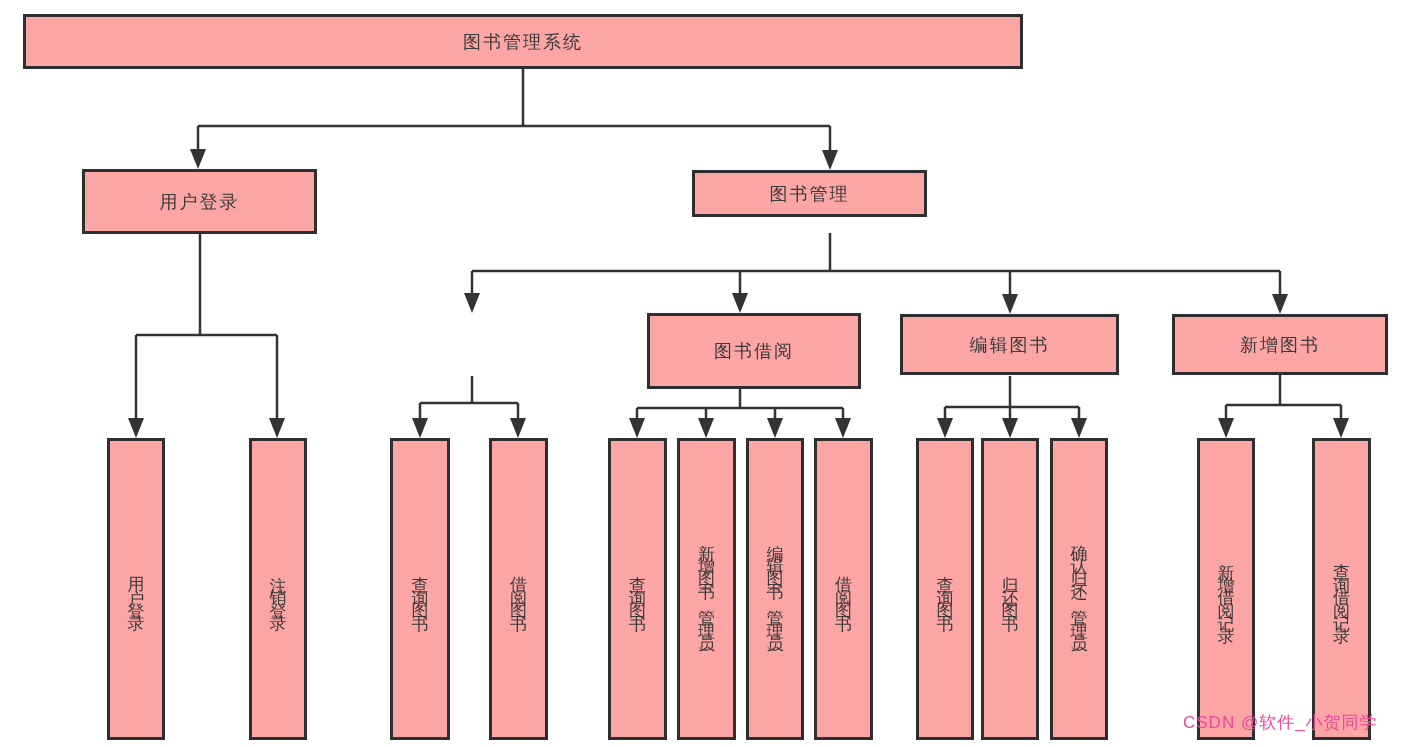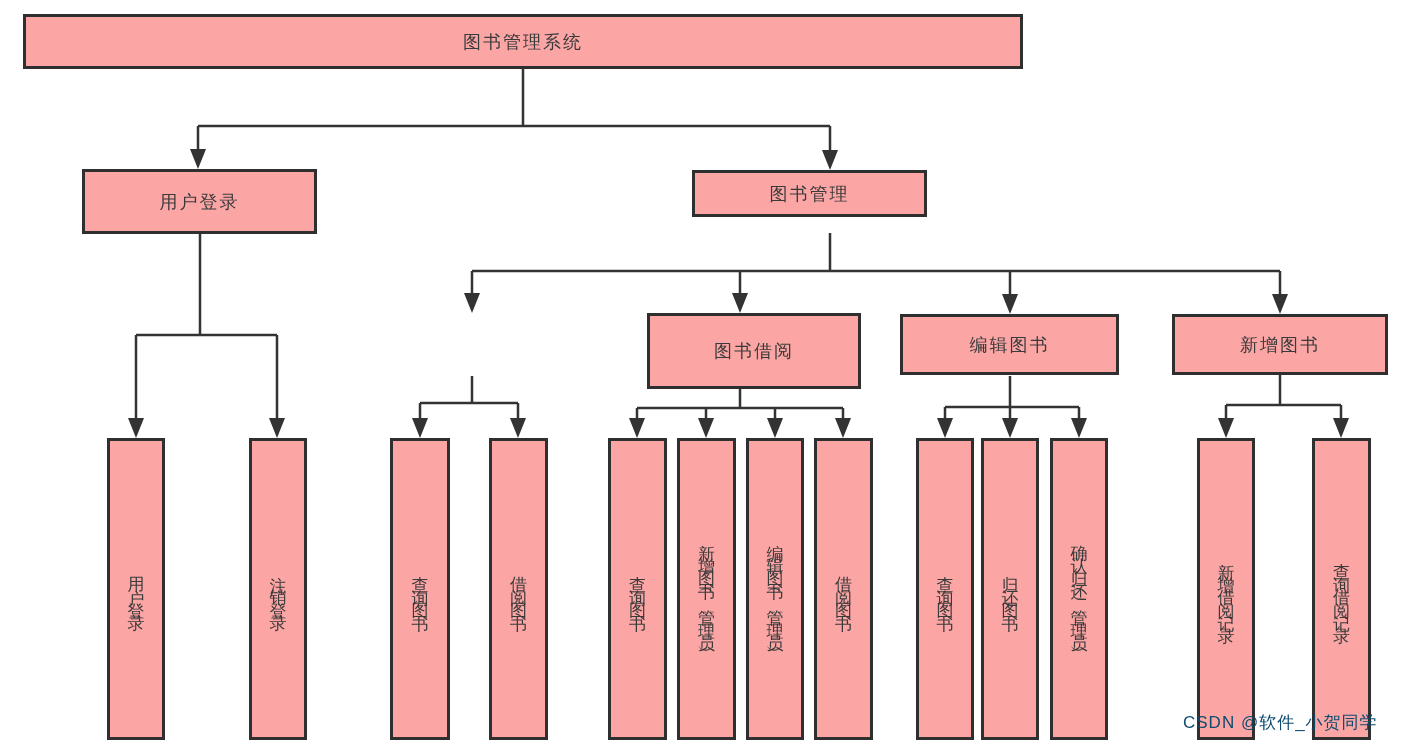--- a/index.html
+++ b/index.html
@@ -98,15 +98,15 @@
   <div class="node v" style="left:746px;top:438px;width:58px;height:302px">编辑图书（管理员）</div>
   <div class="node v" style="left:814px;top:438px;width:59px;height:302px">借阅图书</div>
 
   <div class="node v" style="left:916px;top:438px;width:58px;height:302px">查询图书</div>
   <div class="node v" style="left:981px;top:438px;width:58px;height:302px">归还图书</div>
   <div class="node v" style="left:1050px;top:438px;width:58px;height:302px">确认归还（管理员）</div>
 
   <div class="node v" style="left:1197px;top:438px;width:58px;height:302px">新增借阅记录</div>
   <div class="node v" style="left:1312px;top:438px;width:59px;height:302px">查询借阅记录</div>
 
-  <div class="watermark" style="color: #0c4a6e;">CSDN @软件_小贺同学</div>
+  <div class="watermark" style="color: #ec4899;">CSDN @软件_小贺同学</div>
 
 </div>
 
 </body></html>

